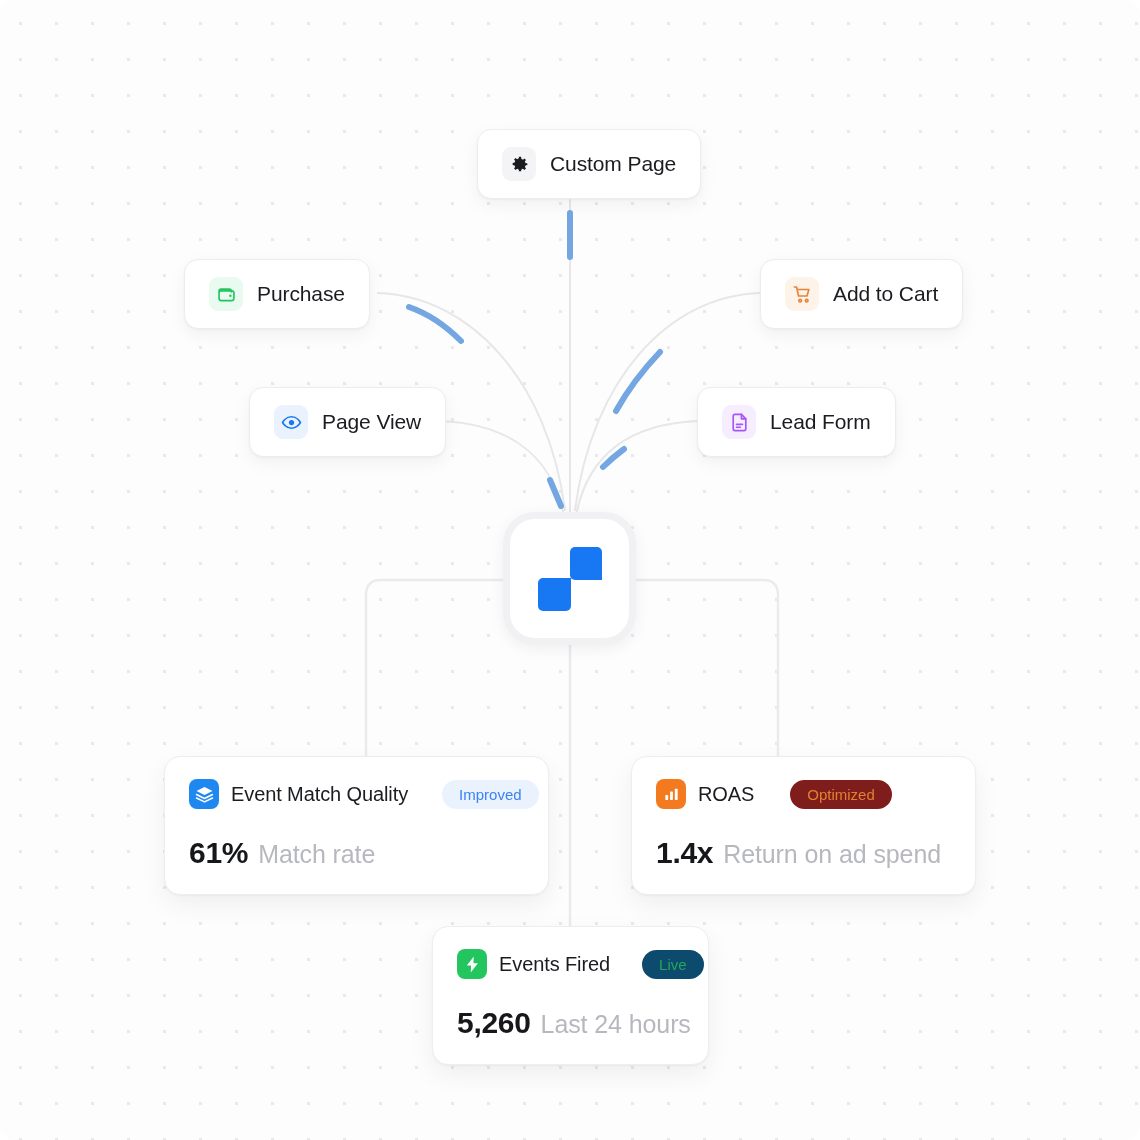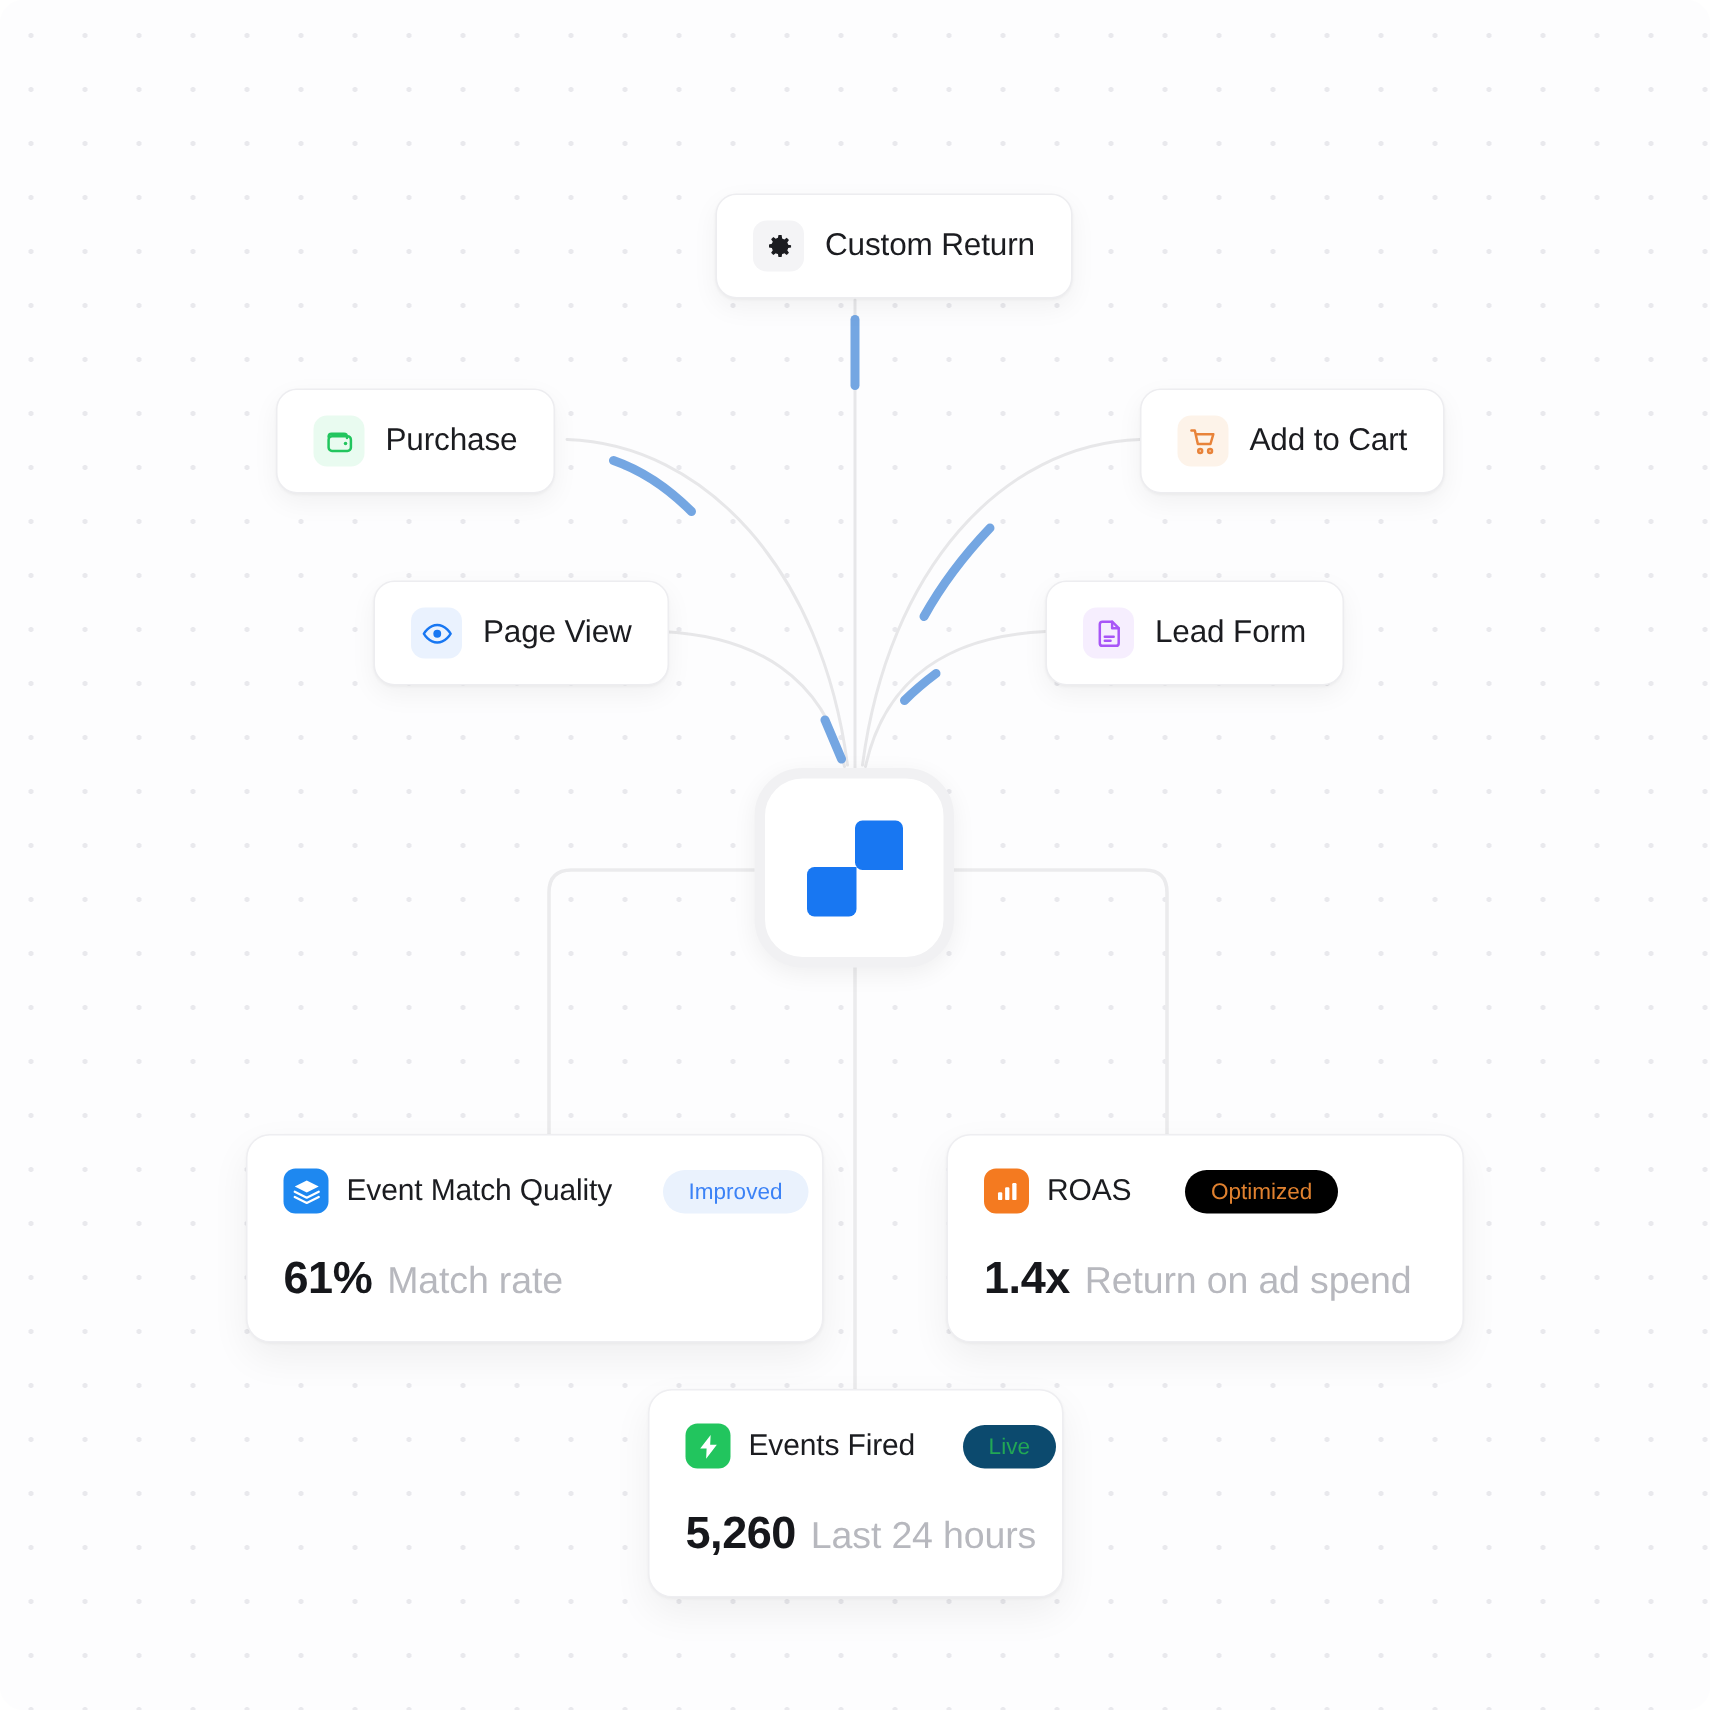--- a/index.html
+++ b/index.html
@@ -208,21 +208,21 @@
     <path class="pulse" d="M624,449 C616,455 609,461 603,467"></path>
   </svg>
 
   <div class="node" id="node-custom-event">
     <span class="node-ico" style="background:#f4f4f6">
       <svg width="21" height="21" viewBox="0 0 24 24" fill="#1b1c20">
         <path d="M12 8.2a3.8 3.8 0 1 0 0 7.6 3.8 3.8 0 0 0 0-7.6zm0 5.6a1.8 1.8 0 1 1 0-3.6 1.8 1.8 0 0 1 0 3.6z"></path>
         <path d="M21 13.2v-2.4l-2.2-.4a7 7 0 0 0-.7-1.7l1.3-1.8-1.7-1.7-1.8 1.3a7 7 0 0 0-1.7-.7L13.8 3h-2.4l-.4 2.2a7 7 0 0 0-1.7.7L7.5 4.6 5.8 6.3l1.3 1.8a7 7 0 0 0-.7 1.7L4.2 10.2v2.4l2.2.4a7 7 0 0 0 .7 1.7l-1.3 1.8 1.7 1.7 1.8-1.3a7 7 0 0 0 1.7.7l.4 2.2h2.4l.4-2.2a7 7 0 0 0 1.7-.7l1.8 1.3 1.7-1.7-1.3-1.8a7 7 0 0 0 .7-1.7l2.2-.4z"></path>
       </svg>
     </span>
-    <span class="node-label">Custom Return</span>
+    <span class="node-label">Custom Page</span>
   </div>
 
   <div class="node" id="node-purchase">
     <span class="node-ico" style="background:#e9fbf0">
       <svg width="21" height="21" viewBox="0 0 24 24" fill="none" stroke="#22c55e" stroke-width="1.9" stroke-linecap="round" stroke-linejoin="round">
         <path d="M3.5 8.2c0-1.3 1-2.3 2.3-2.3h9.4c1.3 0 2.3 1 2.3 2.3v.9"></path>
         <rect x="3.5" y="7.8" width="17" height="11.2" rx="2.6"></rect>
         <circle cx="16.4" cy="13.4" r="1.35" fill="#22c55e" stroke="none"></circle>
       </svg>
     </span>
@@ -289,21 +289,21 @@
   <div class="card" id="card-roas">
     <div class="card-head">
       <span class="card-ico" style="background:#f47a20">
         <svg width="19" height="19" viewBox="0 0 24 24" fill="#ffffff">
           <rect x="4.2" y="12.5" width="3.6" height="6.5" rx="1"></rect>
           <rect x="10.2" y="8.2" width="3.6" height="10.8" rx="1"></rect>
           <rect x="16.2" y="4.6" width="3.6" height="14.4" rx="1"></rect>
         </svg>
       </span>
       <span class="card-title">ROAS</span>
-      <span class="badge" style="color:#e0812f;background:#000000">Optimized</span>
+      <span class="badge" style="color:#e0812f;background:#7f1d1d">Optimized</span>
     </div>
     <div class="card-foot">
       <span class="card-value">1.4x</span>
       <span class="card-sub">Return on ad spend</span>
     </div>
   </div>
 
   <div class="card" id="card-events">
     <div class="card-head">
       <span class="card-ico" style="background:#22c55e">

